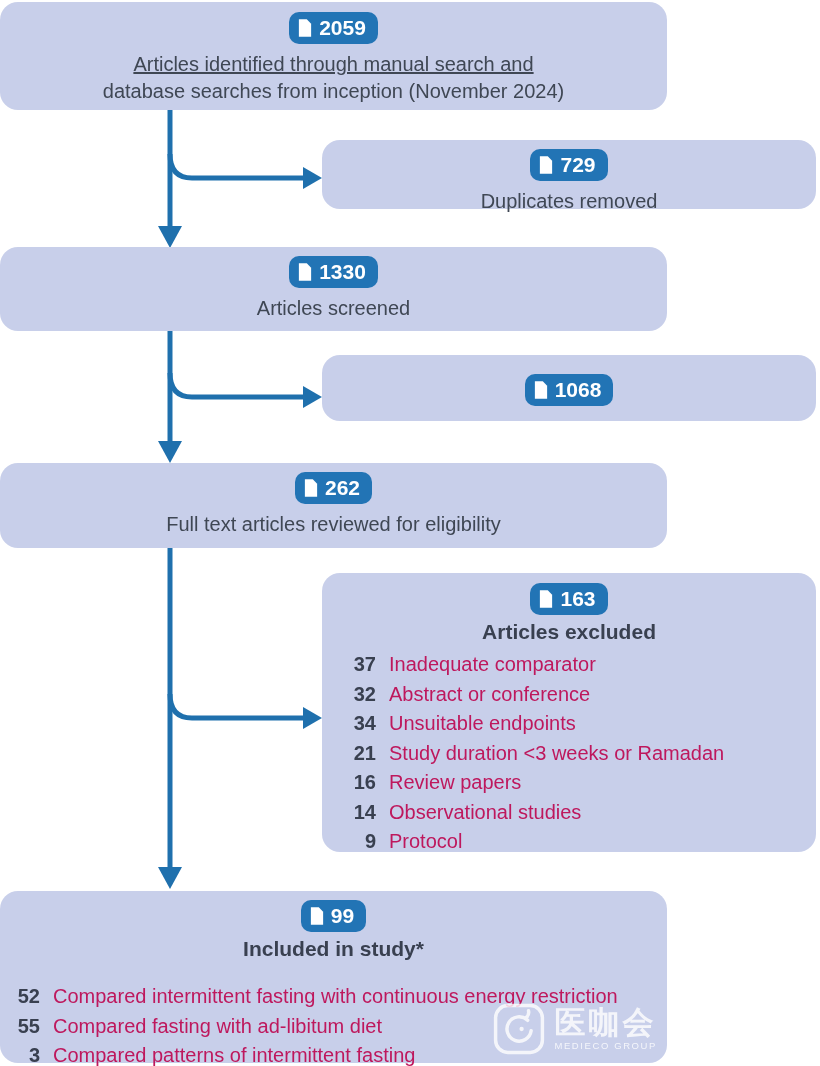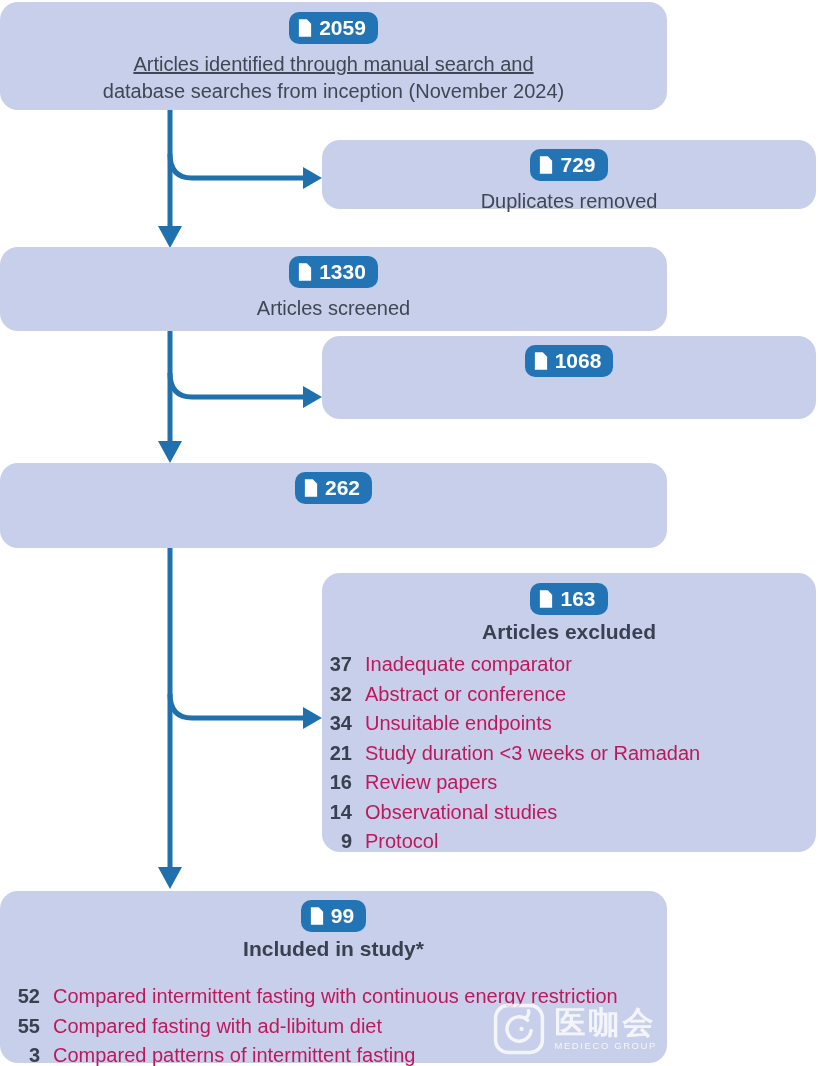--- a/index.html
+++ b/index.html
@@ -20,21 +20,21 @@
     padding:3px 12px 4px 9px;border-radius:10px;line-height:1.2;
   }
   .doc-icon{display:inline-block;}
   .boxline{font-size:20px;line-height:27px;color:#3f4754;text-align:center;}
   .boxtitle{font-size:21px;font-weight:bold;color:#394050;line-height:28px;margin-top:3px;}
   .rows{align-self:stretch;margin-top:3px;}
   .row{display:grid;grid-template-columns:38px 1fr;column-gap:13px;
        font-size:20px;line-height:29.5px;align-items:baseline;}
   .row .num{font-weight:bold;text-align:right;color:#394050;}
   .row .lbl{text-align:left;color:#be185d;}
-  .box6 .rows{padding-left:0;padding-right:4px;margin-top:4px;}
+  .box6 .rows{padding-left:24px;padding-right:4px;margin-top:4px;}
   .box6 .row{grid-template-columns:30px 1fr;}
   .box7 .rows{padding-left:2px;margin-top:19px;}
   .box7 .row{grid-template-columns:38px 1fr;}
   .watermark{
     position:absolute;right:10px;bottom:8px;display:flex;align-items:center;gap:9px;
     color:#ffffff;opacity:.8;pointer-events:none;
   }
   .wm-text{display:flex;flex-direction:column;align-items:flex-start;}
   .wm-cn{font-size:31px;font-weight:bold;letter-spacing:3px;line-height:30px;}
   .wm-en{font-size:9.5px;letter-spacing:1.6px;margin-top:2px;}
@@ -95,36 +95,37 @@
   <div class="box full" style="top:247px;height:84px;padding-top:9px;">
     <div class="badge">
       <svg class="doc-icon" width="14" height="18" viewBox="0 0 16 20">
           <path d="M1 0 h9 l5 5 v15 H1 z" fill="#ffffff"></path>
         </svg>
       <span>1330</span>
     </div>
     <div class="boxline" style="margin-top:7px;">Articles screened</div>
   </div>
 
-  <div class="box side" style="top:336px;height:83px;padding-top:9px;">
+  <div class="box side" style="top:355px;height:66px;padding-top:19px;">
     <div class="badge">
       <svg class="doc-icon" width="14" height="18" viewBox="0 0 16 20">
           <path d="M1 0 h9 l5 5 v15 H1 z" fill="#ffffff"></path>
         </svg>
       <span>1068</span>
     </div>
   </div>
 
   <div class="box full" style="top:463px;height:85px;padding-top:9px;">
     <div class="badge">
       <svg class="doc-icon" width="14" height="18" viewBox="0 0 16 20">
           <path d="M1 0 h9 l5 5 v15 H1 z" fill="#ffffff"></path>
         </svg>
       <span>262</span>
     </div>
+    <div class="boxline" style="margin-top:7px;">Full text articles reviewed for eligibility</div>
   </div>
 
   <div class="box side box6" style="top:573px;height:279px;padding-top:10px;">
     <div class="badge">
       <svg class="doc-icon" width="14" height="18" viewBox="0 0 16 20">
           <path d="M1 0 h9 l5 5 v15 H1 z" fill="#ffffff"></path>
         </svg>
       <span>163</span>
     </div>
     <div class="boxtitle">Articles excluded</div>

